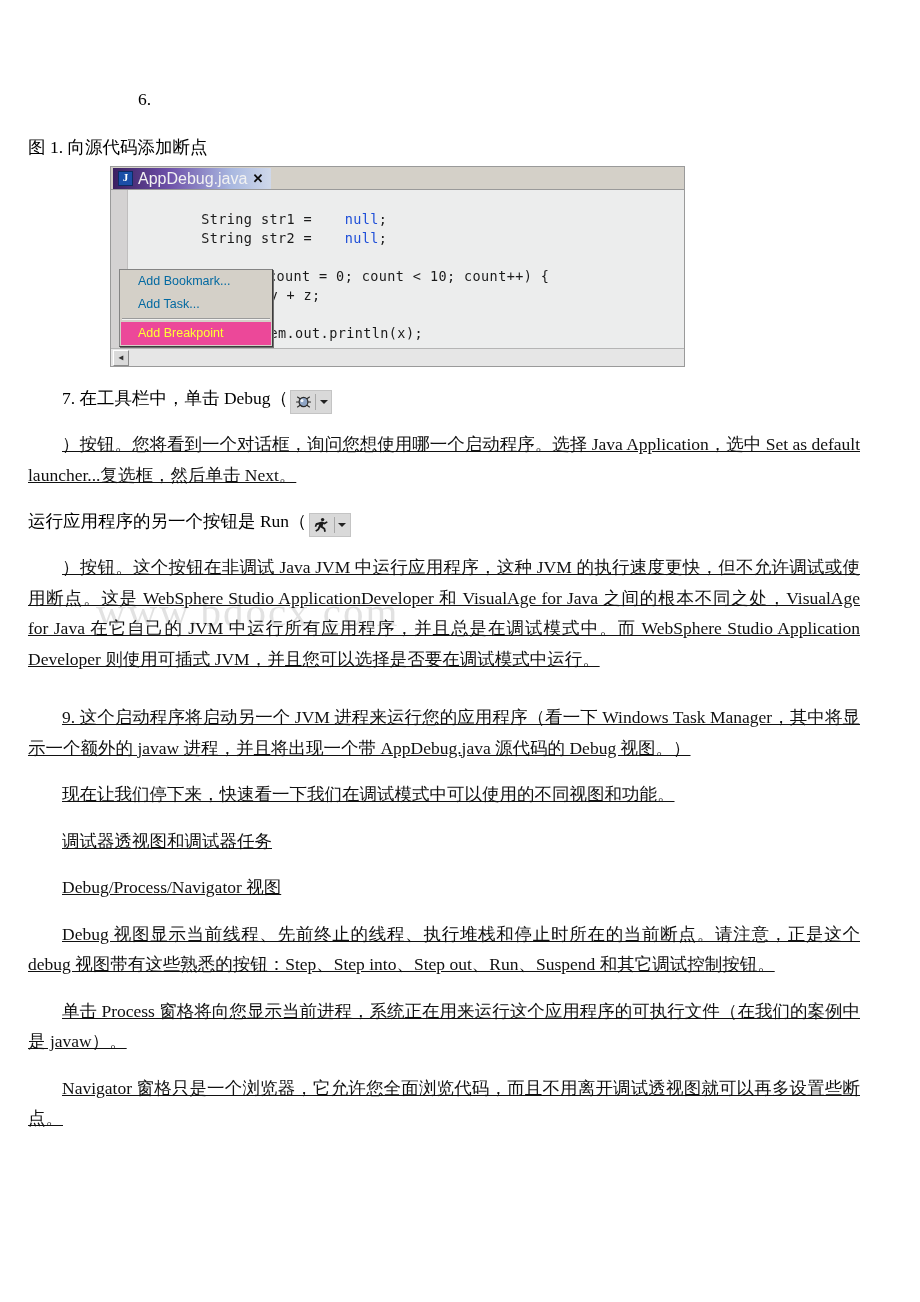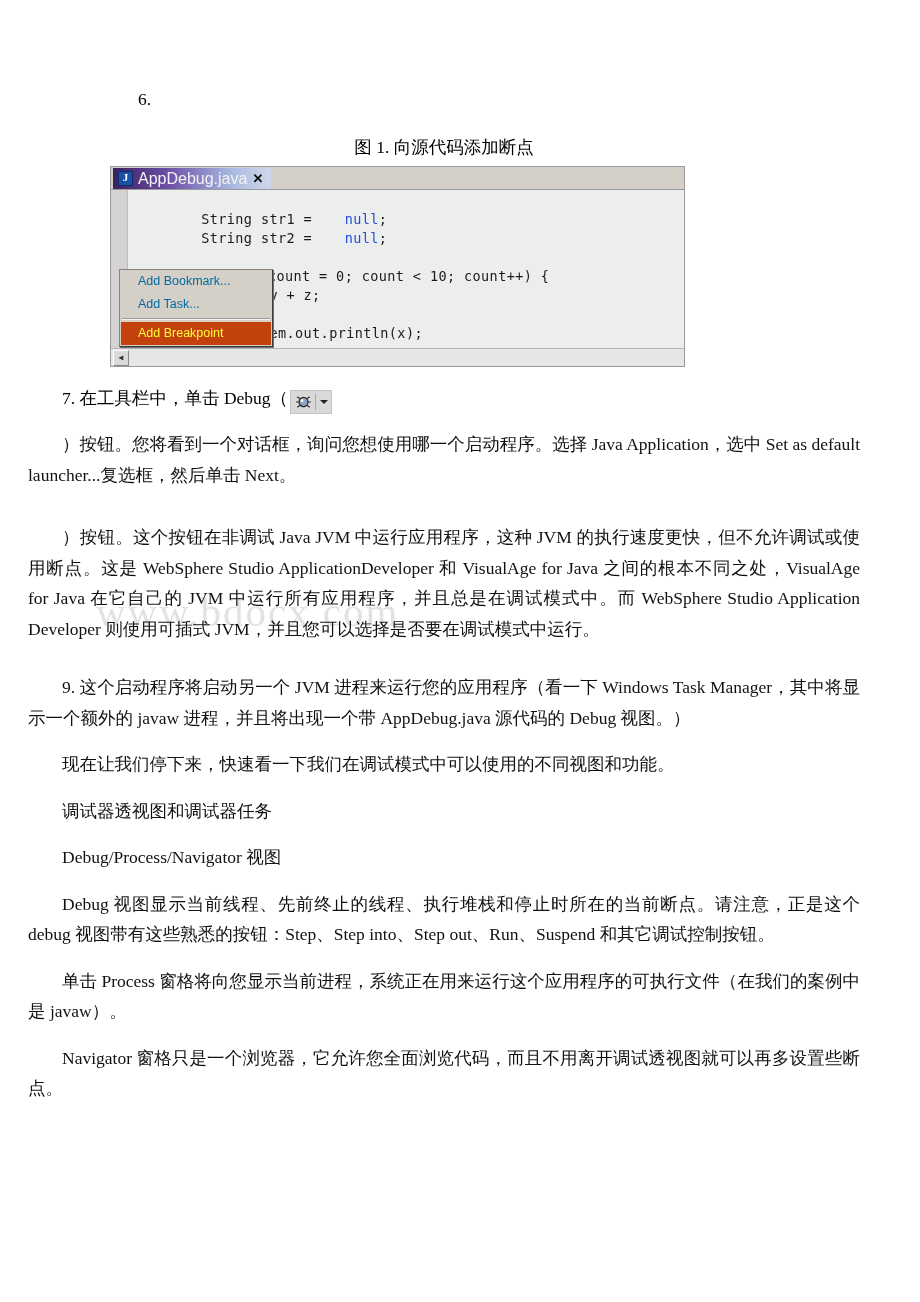--- a/index.html
+++ b/index.html
@@ -47,36 +47,36 @@
     padding: 0 60px 0 28px;
   }
 
   
   .para {
     font-size: 17.5px;
     line-height: 30.5px;
     margin: 0;
     text-align: justify;
     color: #111;
+    text-decoration: underline;
   }
   .indent { text-indent: 34px; }
 
   .list-num {
     font-size: 17.5px;
     line-height: 30px;
     margin: 0;
     padding-left: 110px;
   }
 
   .fig-caption {
     font-size: 17.5px;
     line-height: 26px;
     margin: 0;
     padding-left: 0;
-    text-align: center;
   }
 
   .spacer-12 { height: 12px; }
   .spacer-16 { height: 16px; }
   .spacer-20 { height: 20px; }
   .spacer-24 { height: 24px; }
   .spacer-30 { height: 30px; }
 
   
   .editor-shot {
@@ -181,21 +181,21 @@
     color: #0369a1;
     white-space: nowrap;
   }
   .ctx-sep {
     height: 1px;
     background: #9b9b9b;
     margin: 2px 2px 0 2px;
     border-bottom: 1px solid #f2f2f2;
   }
   .ctx-item.selected {
-    background: #c2410c;
+    background: #ec4899;
     color: #ffff33;
     font-weight: normal;
     margin: 2px 1px 1px 1px;
     padding-left: 17px;
   }
 
   .hscroll {
     height: 17px;
     background: #e6e6e6;
     border-top: 1px solid #b5b5b5;
@@ -349,20 +349,37 @@
           </span>
       </span>
     </div>
 
     <div class="spacer-16"></div>
 
     <p class="para indent cjk">）按钮。您将看到一个对话框，询问您想使用哪一个启动程序。选择 Java Application，选中 Set as default launcher...复选框，然后单击 Next。</p>
 
     <div class="spacer-16"></div>
 
+    <div class="inline-line">
+      <span class="cjk">运行应用程序的另一个按钮是 Run（</span>
+      <span class="tbtn">
+        <span class="tbtn-main">
+          <svg width="17" height="16" viewBox="0 0 17 16" aria-hidden="true">
+            <g fill="#1c1c1c">
+              <circle cx="9.6" cy="2.6" r="1.7"></circle>
+              <path d="M8.9 4.6 L11.4 5.6 L13.9 4.2 L14.7 5.5 L11.5 7.5 L10.3 7.0 L9.6 9.3 L12.2 11.3 L12.9 14.6 L11.2 14.9 L10.6 12.2 L7.4 10.2 L6.0 13.0 L3.2 14.8 L2.3 13.4 L4.6 11.8 L6.3 7.4 L4.0 7.9 L3.2 10.0 L1.7 9.5 L2.8 6.3 Z"></path>
+            </g>
+          </svg>
+        </span>
+        <span class="tbtn-sep"></span>
+        <span class="tbtn-arrow">
+            <i></i>
+          </span>
+      </span>
+    </div>
 
     <div class="spacer-16"></div>
 
     <p class="para indent cjk">）按钮。这个按钮在非调试 Java JVM 中运行应用程序，这种 JVM 的执行速度更快，但不允许调试或使用断点。这是 WebSphere Studio ApplicationDeveloper 和 VisualAge for Java 之间的根本不同之处，VisualAge for Java 在它自己的 JVM 中运行所有应用程序，并且总是在调试模式中。而 WebSphere Studio Application Developer 则使用可插式 JVM，并且您可以选择是否要在调试模式中运行。</p>
 
     <div class="spacer-16"></div>
 
 
     <div class="spacer-12"></div>
 

